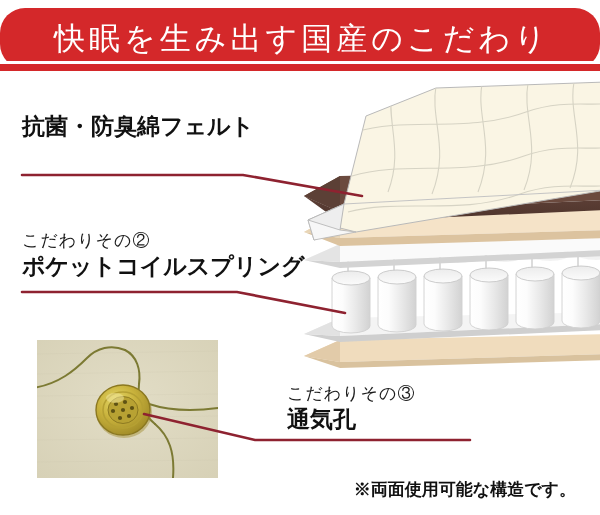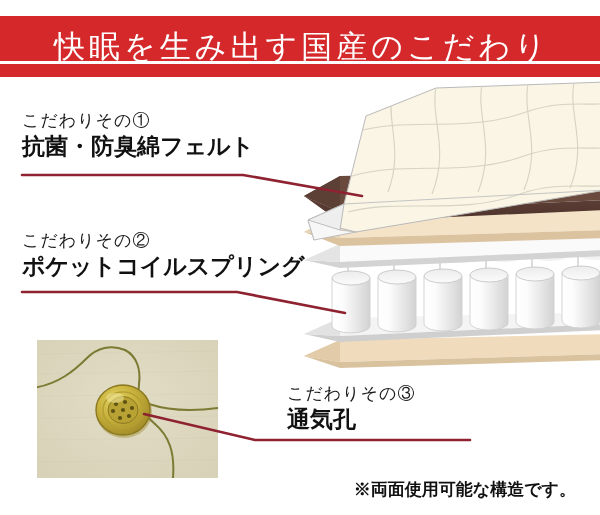--- a/index.html
+++ b/index.html
@@ -17,28 +17,29 @@
     position: relative;
     width: 600px;
     height: 515px;
     background: #ffffff;
   }
 
   
   .banner {
     position: absolute;
     left: 0;
-    top: 16px;
+    top: 8px;
     width: 600px;
     height: 61px;
     background: var(--red, #d4282a);
     display: flex;
     align-items: center;
     justify-content: center;
     box-sizing: border-box;
+    border-radius: 25px;
   }
   .banner-title {
     color: #ffffff;
     font-family: "DejaVu Serif", "Liberation Serif", serif;
     font-size: 31px;
     letter-spacing: 4px;
     font-weight: 400;
     line-height: 1;
     white-space: nowrap;
     padding-left: 4px;
@@ -313,21 +314,20 @@
 
       <path d="M 22 175 L 243 175 L 362 196"></path>
 
       <path d="M 22 292 L 237 292 L 345 313"></path>
 
       <path d="M 470 440 L 255 440 L 144 414"></path>
     </g>
   </svg>
 
   <div class="callout" id="callout-1">
-    <div class="kicker">こだわりその①</div>
     <div class="headline">抗菌・防臭綿フェルト</div>
   </div>
 
   <div class="callout" id="callout-3">
     <div class="kicker">こだわりその③</div>
     <div class="headline">通気孔</div>
   </div>
 
   <div class="callout" id="callout-2">
     <div class="kicker">こだわりその②</div>

